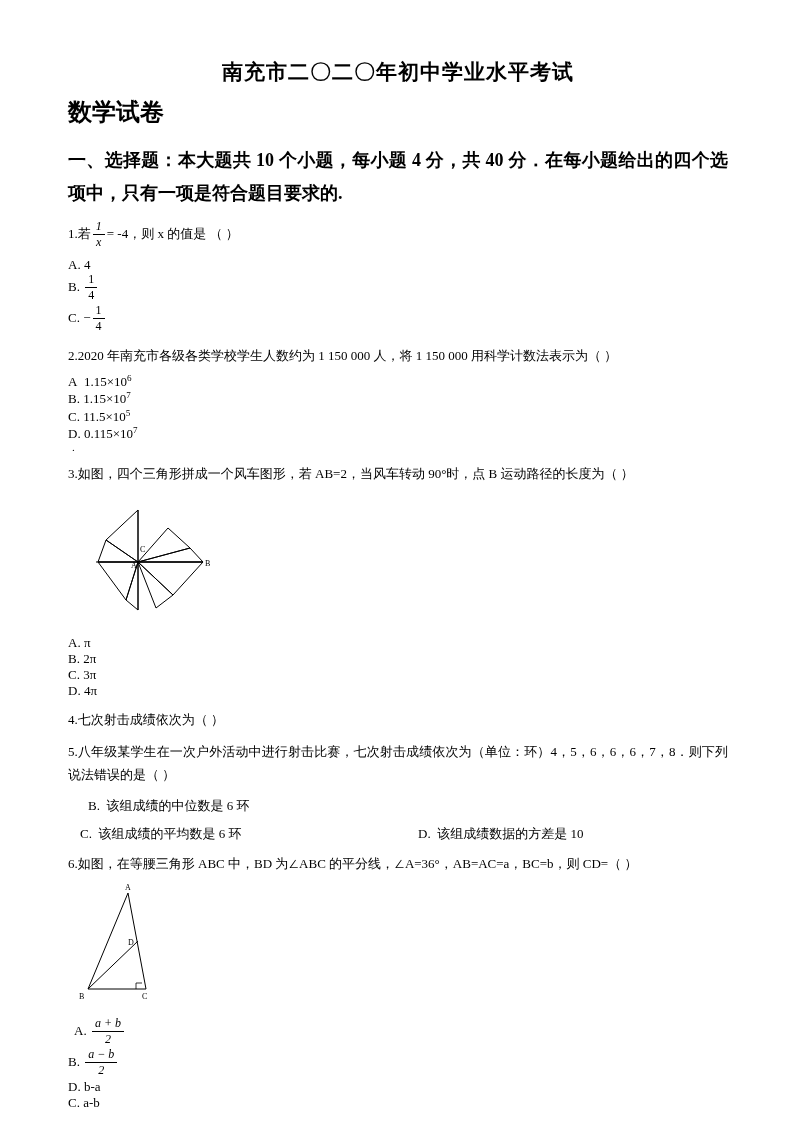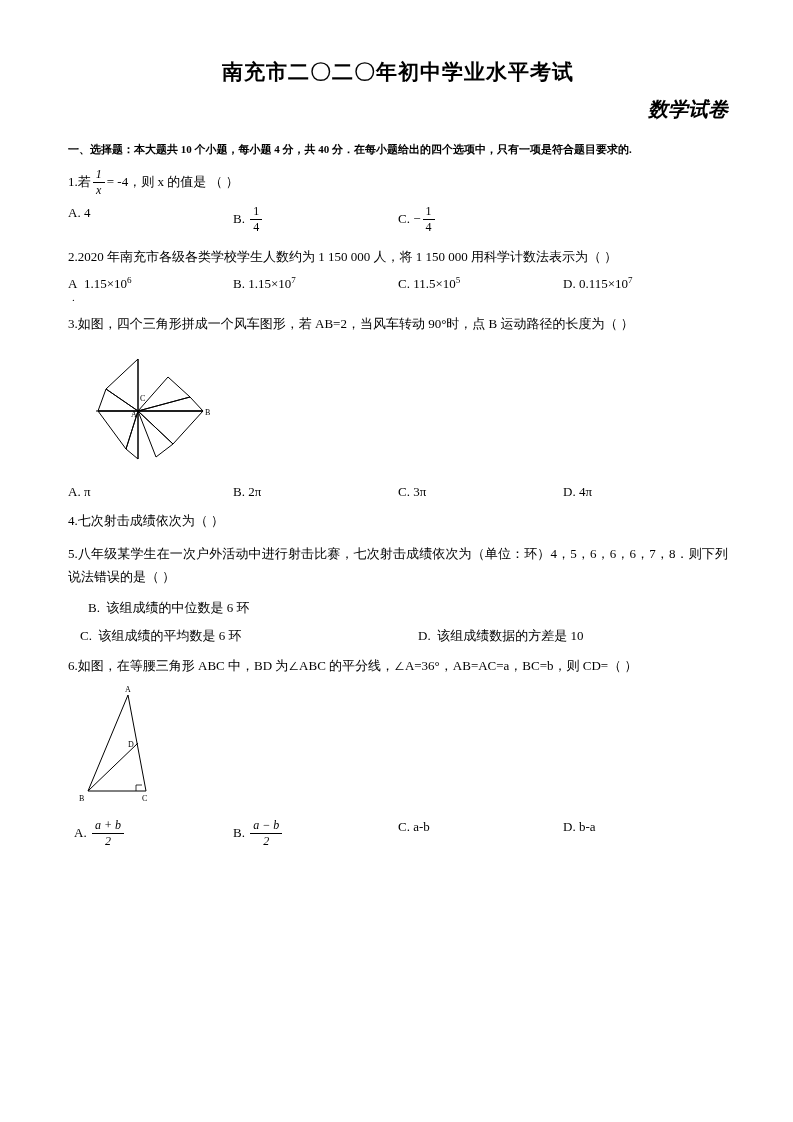--- a/index.html
+++ b/index.html
@@ -30,43 +30,43 @@
   }
   .title1 {
     text-align: center;
     font-size: 21px;
     font-weight: bold;
     letter-spacing: 1px;
     margin: 0 0 10px 0;
     font-family: "Liberation Serif", serif;
   }
   .title2 {
-    text-align: right;
-    font-size: 20px;
+    text-align: left;
+    font-size: 24px;
     font-weight: bold;
     margin: 0 0 16px 0;
-    font-style: italic;
   }
   .section-head {
-    font-size: 11px;
+    font-size: 18px;
     font-weight: bold;
     line-height: 1.85;
     margin: 0 0 6px 0;
     text-align: justify;
   }
   .q {
     font-size: 13px;
     line-height: 1.8;
     margin: 9px 0 0 0;
     text-align: justify;
   }
   .opts {
     display: flex;
     font-size: 13px;
     margin: 6px 0 0 0;
+    flex-direction: column;
   }
   .opts > div {
     flex: 0 0 25%;
     box-sizing: border-box;
   }
   .opts.indent > div:first-child { padding-left: 6px; }
   .opts-2 {
     display: flex;
     font-size: 13px;
     margin: 10px 0 0 0;
@@ -186,19 +186,19 @@
         </g>
         <text x="57" y="11" font-size="8" font-family="Liberation Serif, serif">A</text>
         <text x="11" y="120" font-size="8" font-family="Liberation Serif, serif">B</text>
         <text x="74" y="120" font-size="8" font-family="Liberation Serif, serif">C</text>
         <text x="60" y="66" font-size="8" font-family="Liberation Serif, serif">D</text>
       </svg>
     </div>
     <div class="opts indent">
       <div><span>A.</span> <span class="frac italic"><span class="num">a + b</span><span class="den">2</span></span></div>
       <div><span>B.</span> <span class="frac italic"><span class="num">a − b</span><span class="den">2</span></span></div>
+      <div><span>D.</span> <span>b-a</span></div>
       <div><span>C.</span> <span>a-b</span></div>
-      <div><span>D.</span> <span>b-a</span></div>
     </div>
 
 
   </div>
 </div>
 
 </body></html>

